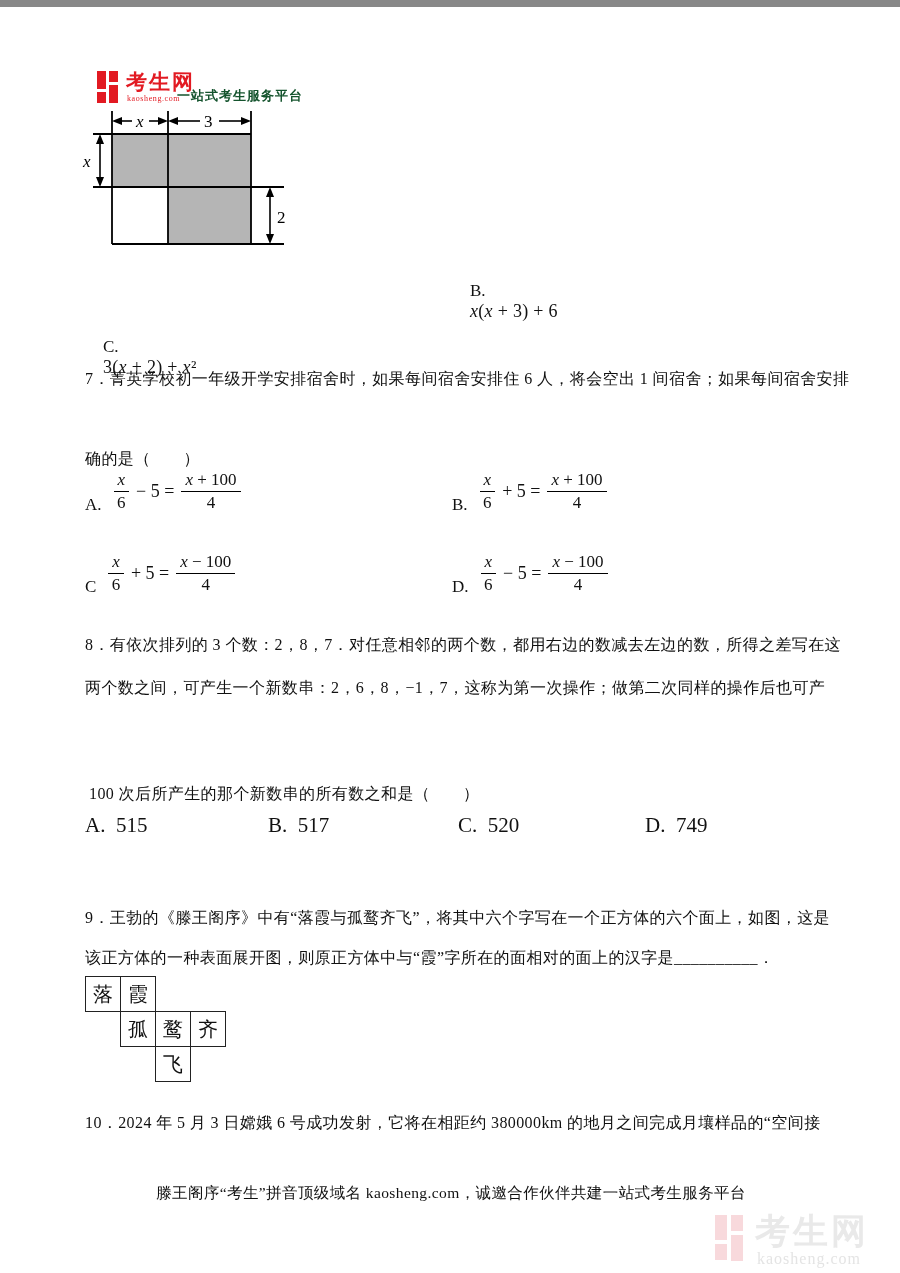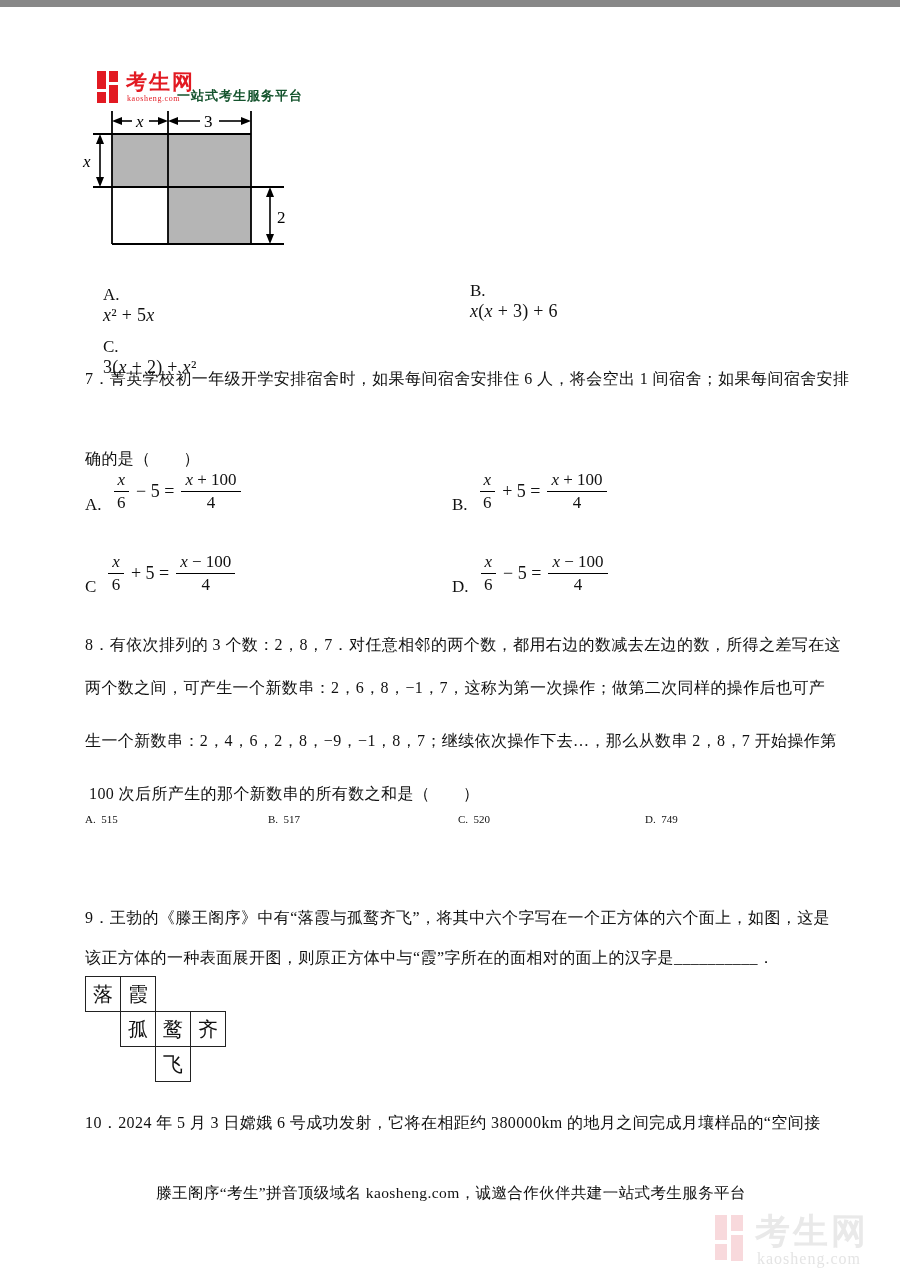--- a/index.html
+++ b/index.html
@@ -15,21 +15,21 @@
   .lb4{left:12px;top:14px;width:9px;height:18px;}
   .brand{font-size:21px;font-weight:bold;color:#e21a22;letter-spacing:2px;line-height:1;}
   .brand-domain{font-size:8px;color:#e21a22;letter-spacing:.6px;line-height:1;}
   .tagline{font-size:13px;font-weight:bold;color:#14532d;letter-spacing:1px;}
   
   .line{position:absolute;font-size:16px;letter-spacing:.4px;white-space:pre;line-height:20px;}
   .heading{position:absolute;font-size:19px;font-weight:bold;letter-spacing:.6px;white-space:pre;}
   .opt-row{position:absolute;font-size:18px;white-space:pre;}
   .opt-label{font-size:17px;margin-right:12px;}
   .opt-expr{font-size:18px;letter-spacing:.3px;}
-  .opt-simple{position:absolute;font-size:11px;white-space:pre;}
+  .opt-simple{position:absolute;font-size:21px;white-space:pre;}
   i{font-family:"Liberation Serif","DejaVu Serif",serif;}
   
   .frac-opt{position:absolute;display:flex;align-items:center;font-size:17px;}
   .frac-opt .opt-label{position:relative;top:13px;}
   .frac{display:inline-block;text-align:center;vertical-align:middle;}
   .fn{display:block;padding:0 4px 1px;border-bottom:1.4px solid #000;line-height:1.2;}
   .fd{display:block;line-height:1.25;}
   .mid{margin:0 7px;font-size:18px;}
   
   .cell{position:absolute;width:36px;height:36px;border:1.6px solid #222;box-sizing:border-box;
@@ -98,24 +98,20 @@
     <polygon points="22,27 18,37 26,37" fill="#000"></polygon>
     <polygon points="22,80 18,70 26,70" fill="#000"></polygon>
     <text x="5" y="60" font-size="17" font-style="italic">x</text>
 
     <line x1="192" y1="88" x2="192" y2="129" stroke="#000" stroke-width="1.6"></line>
     <polygon points="192,80 188,90 196,90" fill="#000"></polygon>
     <polygon points="192,137 188,127 196,127" fill="#000"></polygon>
     <text x="199" y="116" font-size="17">2</text>
   </svg>
 
-  <div class="opt-row" style="left:85px;top:256px;">
-    <span class="opt-label">A.</span>
-    <span class="opt-expr"><i>x</i>² + 5<i>x</i></span>
-  </div>
   <div class="opt-row" style="left:452px;top:252px;">
     <span class="opt-label">B.</span>
     <span class="opt-expr"><i>x</i>(<i>x</i> + 3) + 6</span>
   </div>
   <div class="opt-row" style="left:85px;top:308px;">
     <span class="opt-label">C.</span>
     <span class="opt-expr">3(<i>x</i> + 2) + <i>x</i>²</span>
   </div>
 
   <div class="line" style="left:85px;top:362px;">7．菁英学校初一年级开学安排宿舍时，如果每间宿舍安排住 6 人，将会空出 1 间宿舍；如果每间宿舍安排</div>
@@ -165,21 +161,20 @@
       </span>
     <span class="mid">− 5 =</span>
     <span class="frac">
         <span class="fn"><i>x</i> − 100</span>
         <span class="fd">4</span>
       </span>
   </div>
 
   <div class="line" style="left:85px;top:628px;">8．有依次排列的 3 个数：2，8，7．对任意相邻的两个数，都用右边的数减去左边的数，所得之差写在这</div>
   <div class="line" style="left:85px;top:671px;">两个数之间，可产生一个新数串：2，6，8，−1，7，这称为第一次操作；做第二次同样的操作后也可产</div>
-  <div class="line" style="left:85px;top:724px;">生一个新数串：2，4，6，2，8，−9，−1，8，7；继续依次操作下去…，那么从数串 2，8，7 开始操作第</div>
   <div class="line" style="left:89px;top:777px;">100 次后所产生的那个新数串的所有数之和是（　　）</div>
 
   <div class="opt-simple" style="left:85px;top:806px;"><span>A.</span>&nbsp;&nbsp;<span>515</span></div>
   <div class="opt-simple" style="left:268px;top:806px;"><span>B.</span>&nbsp;&nbsp;<span>517</span></div>
   <div class="opt-simple" style="left:458px;top:806px;"><span>C.</span>&nbsp;&nbsp;<span>520</span></div>
   <div class="opt-simple" style="left:645px;top:806px;"><span>D.</span>&nbsp;&nbsp;<span>749</span></div>
 
 
   <div class="line" style="left:85px;top:901px;">9．王勃的《滕王阁序》中有“落霞与孤鹜齐飞”，将其中六个字写在一个正方体的六个面上，如图，这是</div>
   <div class="line" style="left:85px;top:941px;">该正方体的一种表面展开图，则原正方体中与“霞”字所在的面相对的面上的汉字是__________．</div>

